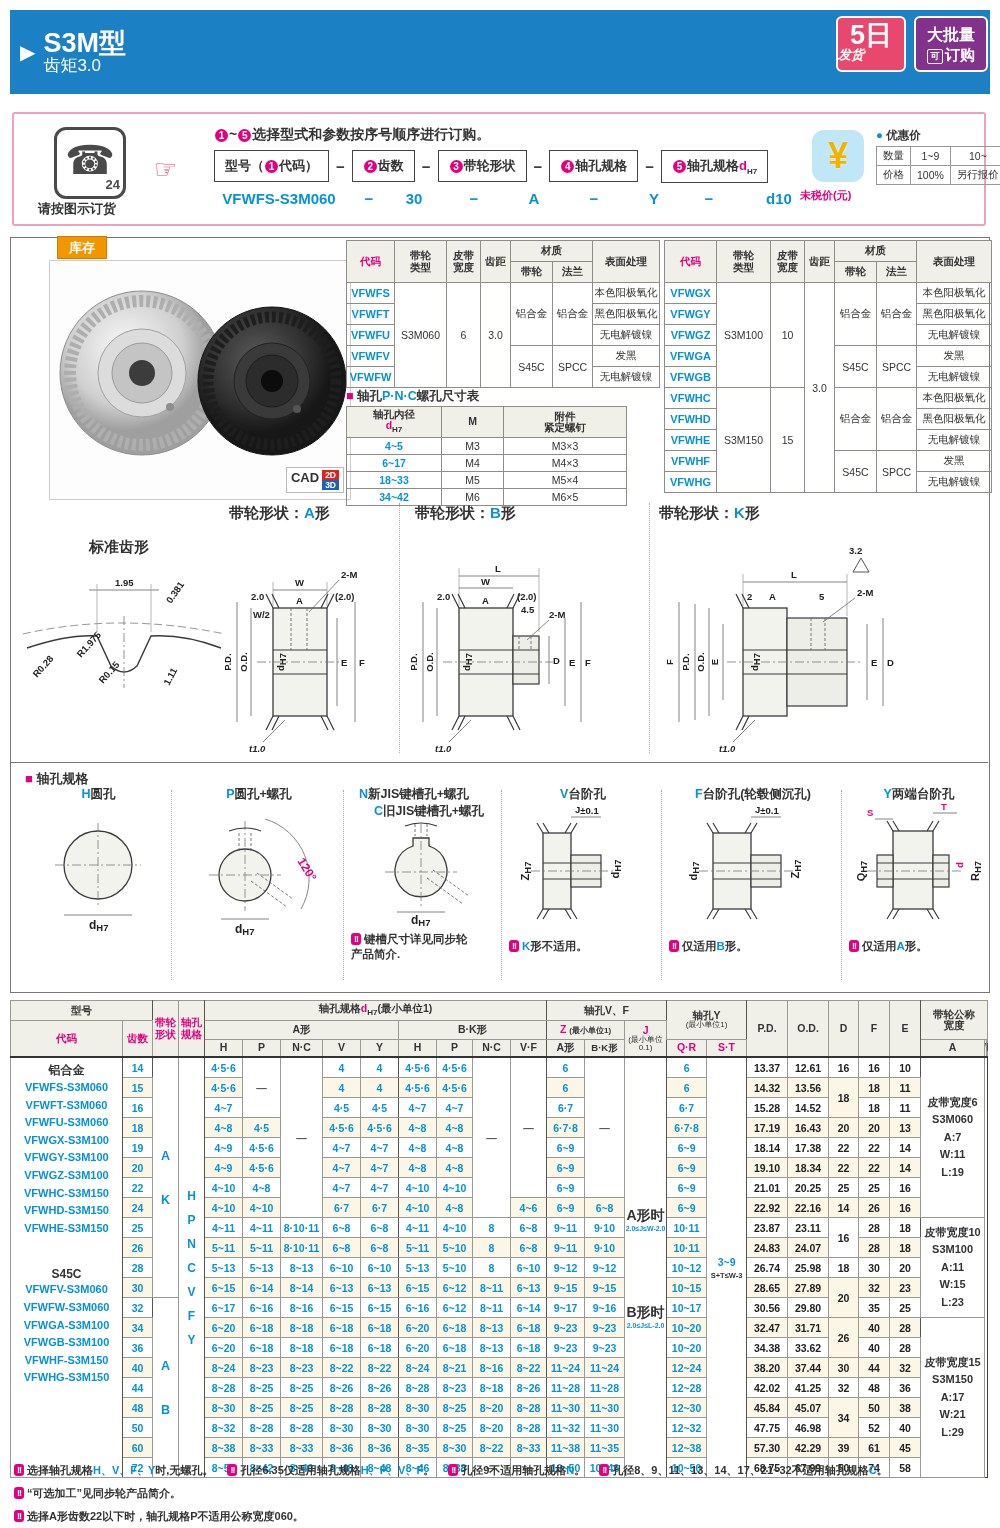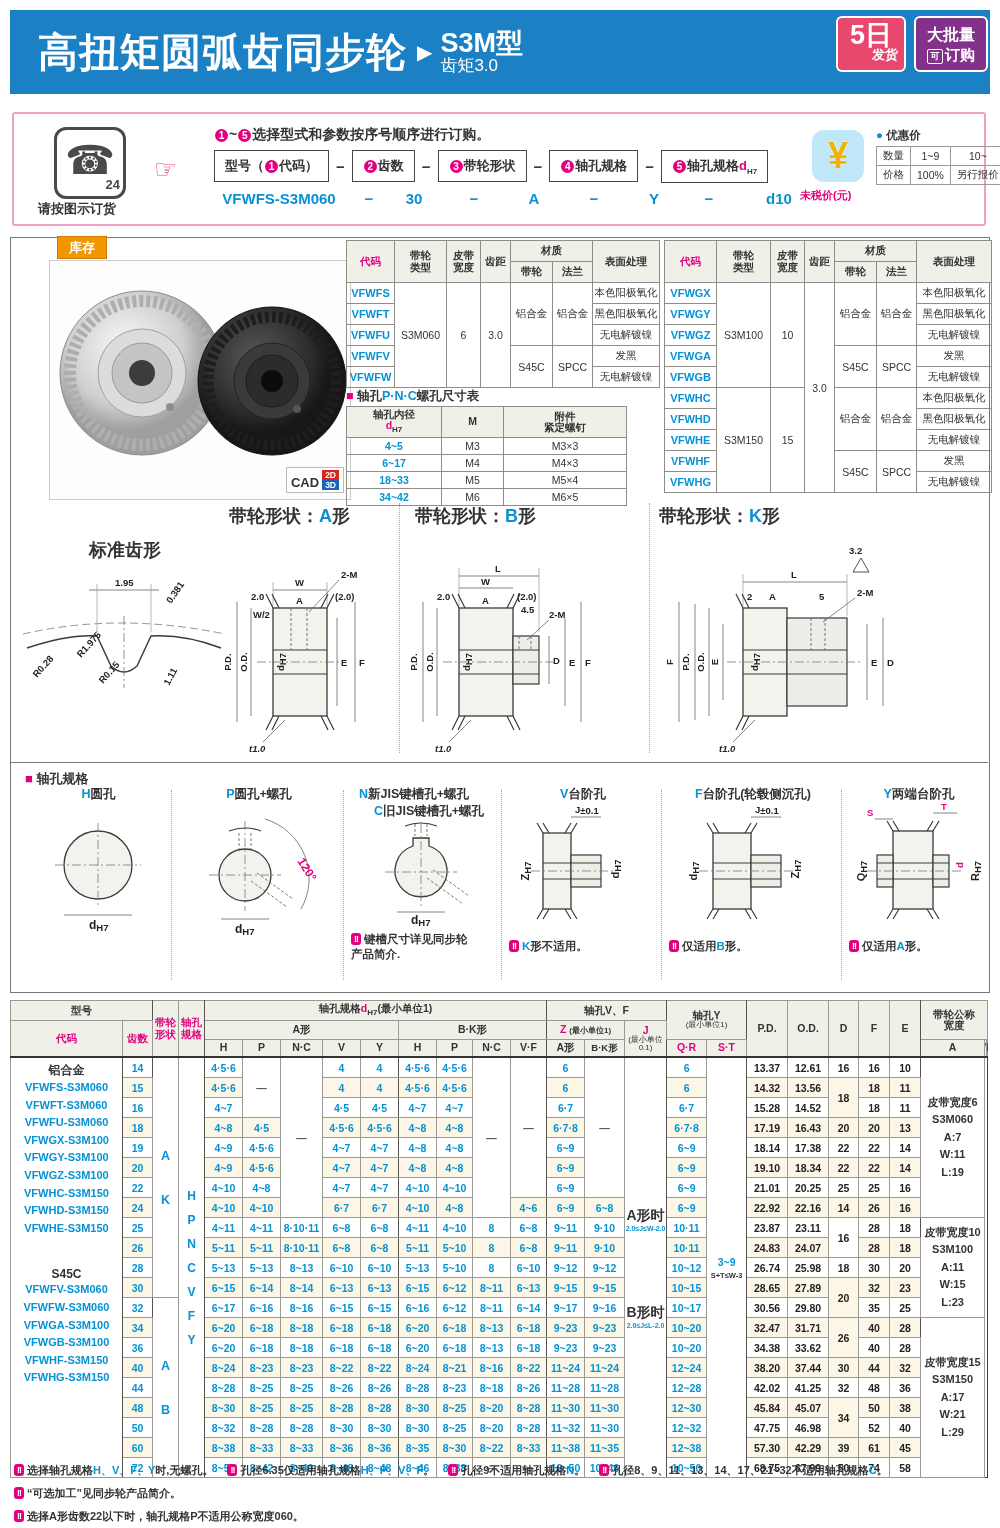--- a/index.html
+++ b/index.html
@@ -21,21 +21,21 @@
   
   #hdr{left:10px;top:10px;width:980px;height:84px;background:#1b80c4;display:flex;align-items:center;}
   #hdr .ttl{color:#fff;font-weight:bold;font-size:40px;letter-spacing:1px;margin-left:28px;white-space:nowrap;}
   #hdr .arr{color:#fff;font-size:20px;margin:0 8px 0 10px;}
   #hdr .sub{color:#fff;line-height:1.05;}
   #hdr .sub .m{font-size:27px;font-weight:bold;display:block;}
   #hdr .sub .p{font-size:17px;display:block;}
   .badge{position:absolute;top:16px;height:56px;border:2px solid #fff;border-radius:6px;color:#fff;box-sizing:border-box;}
   #bdg-days{left:836px;width:70px;background:#e8486e;text-align:center;}
   #bdg-days .b1{font-size:27px;font-weight:bold;line-height:30px;display:block;margin-top:2px;}
-  #bdg-days .b2{font-size:13px;font-weight:bold;display:block;text-align:right;padding-right:6px;margin-top:-4px;}
+  #bdg-days .b2{font-size:13px;font-weight:bold;display:block;text-align:left;padding-right:6px;margin-top:-4px;font-style:italic;}
   #bdg-bulk{left:914px;width:74px;background:#83328c;text-align:center;}
   #bdg-bulk .b1{font-size:16px;font-weight:bold;display:block;margin-top:7px;}
   #bdg-bulk .b2{font-size:15px;font-weight:bold;display:block;}
   #bdg-bulk .oi{display:inline-block;width:14px;height:13px;border:1.5px solid #fff;border-radius:2px;
                 font-size:9px;line-height:12px;vertical-align:1px;margin-right:2px;}
   
   #order{left:12px;top:112px;width:974px;height:114px;border:2px solid #f0a0bf;border-radius:3px;box-sizing:border-box;}
   #phone{left:40px;top:13px;width:66px;height:66px;border:3px solid #4a4a4a;border-radius:12px;text-align:center;}
   #phone .ph{font-size:40px;color:#4a4a4a;line-height:60px;}
   #phone .n24{position:absolute;right:3px;bottom:4px;font-size:13px;font-weight:bold;color:#4a4a4a;}
@@ -52,41 +52,41 @@
   #yen .y{font-size:36px;font-weight:bold;color:#f0b400;line-height:52px;text-shadow:0 0 2px #fff;}
   #notax{left:786px;top:74px;font-size:11px;font-weight:bold;color:#e2007e;}
   #ptitle{left:862px;top:14px;font-size:11.5px;font-weight:bold;}
   #ptable{left:862px;top:32px;border-collapse:collapse;}
   #ptable td{border:1px solid #999;font-size:10.5px;padding:2px 6px;text-align:center;white-space:nowrap;}
   
   #mid{left:10px;top:237px;width:980px;height:756px;border:1.5px solid #777;box-sizing:border-box;background:#fff;}
   #stocktag{left:46px;top:-2px;width:48px;height:21px;background:#f29600;border:1px solid #cf7d00;
             color:#fff;font-size:13px;font-weight:bold;text-align:center;line-height:21px;}
   #photo{left:38px;top:22px;width:300px;height:238px;border:1px solid #ccc;background:#fdfdfd;}
-  #cadbdg{right:6px;bottom:6px;display:flex;align-items:flex-end;border:1px solid #bbb;background:#fff;padding:2px 4px;}
+  #cadbdg{right:6px;bottom:6px;display:flex;align-items:flex-start;border:1px solid #bbb;background:#fff;padding:2px 4px;}
   #cadbdg .cad{font-size:13px;font-weight:bold;color:#333;margin-right:3px;}
   #cadbdg .d2{background:#d8261c;color:#fff;font-size:8.5px;font-weight:bold;padding:0 3px;display:block;}
   #cadbdg .d3{background:#1a62b5;color:#fff;font-size:8.5px;font-weight:bold;padding:0 3px;display:block;}
   
   table.spec{border-collapse:collapse;table-layout:fixed;}
   table.spec th,table.spec td{border:1px solid #8e8e86;font-size:10.5px;padding:0;text-align:center;
       overflow:hidden;white-space:nowrap;height:20px;}
   table.spec th{background:#f0efe8;font-weight:bold;line-height:1.1;}
   table.spec td.cd{color:#0692d4;font-weight:bold;font-size:11px;}
   table.spec td.dk{color:#333;}
   #specL{left:335px;top:2px;}
   #specR{left:653px;top:2px;}
   
   #screwT{left:335px;top:150px;font-size:12.5px;font-weight:bold;}
   #screw{left:335px;top:168px;border-collapse:collapse;table-layout:fixed;}
   #screw th,#screw td{border:1px solid #8e8e86;font-size:10.5px;text-align:center;height:16px;padding:0;}
   #screw th{background:#f0efe8;line-height:1.05;height:30px;}
   #screw td.bl{color:#0692d4;font-weight:bold;}
   
-  .dtitle{font-size:18px;font-weight:bold;}
+  .dtitle{font-size:15px;font-weight:bold;}
   .dsep{border-left:1px dotted #aaa;width:0;}
   svg .bodyf{fill:#f3f3ee;stroke:#3a3a3a;stroke-width:1.3;}
   svg .hubf{fill:#eeeee8;stroke:#3a3a3a;stroke-width:1.2;}
   svg .dim{stroke:#666;stroke-width:0.8;fill:none;}
   svg .ext{stroke:#999;stroke-width:0.7;fill:none;}
   svg .cl{stroke:#777;stroke-width:0.8;stroke-dasharray:9 3 2 3;fill:none;}
   svg .scr{stroke:#666;stroke-width:0.9;stroke-dasharray:3 2;fill:none;}
   svg .fl{stroke:#3a3a3a;stroke-width:1.2;fill:none;}
   svg text{font-size:9.5px;fill:#222;font-weight:bold;}
   svg text.mg{fill:#e2007e;}
@@ -130,21 +130,20 @@
   td.stcell .stf{color:#333;font-size:7.5px;margin-top:3px;}
   td.wcell{background:#fff !important;}
   td.wcell div{color:#333;font-size:11px;line-height:1.6;}
   
   .fnrow{position:absolute;left:14px;width:975px;display:flex;gap:14px;font-size:11px;font-weight:bold;white-space:nowrap;}
 </style>
 </head>
 <body>
 
 <div id="hdr" class="abs">
-  <span class="ttl">高扭矩圆弧齿同步轮</span>
   <span class="arr">▶</span>
   <span class="sub">
     <span class="m">S3M型</span>
     <span class="p">齿矩3.0</span>
   </span>
 </div>
 <div id="bdg-days" class="badge abs">
   <span class="b1">5日</span>
   <span class="b2">发货</span>
 </div>

